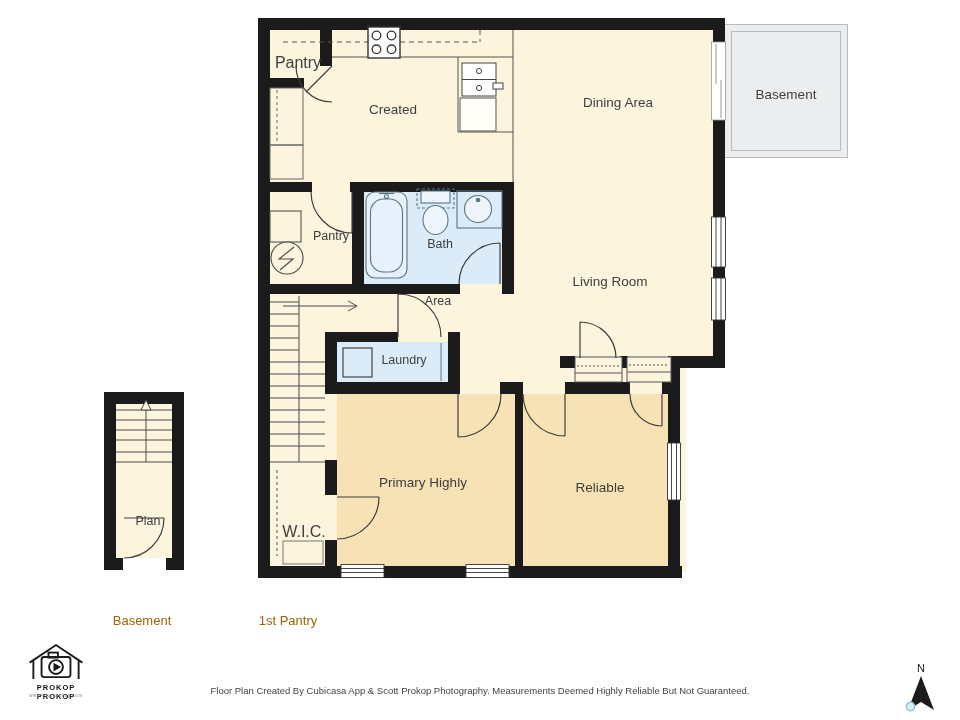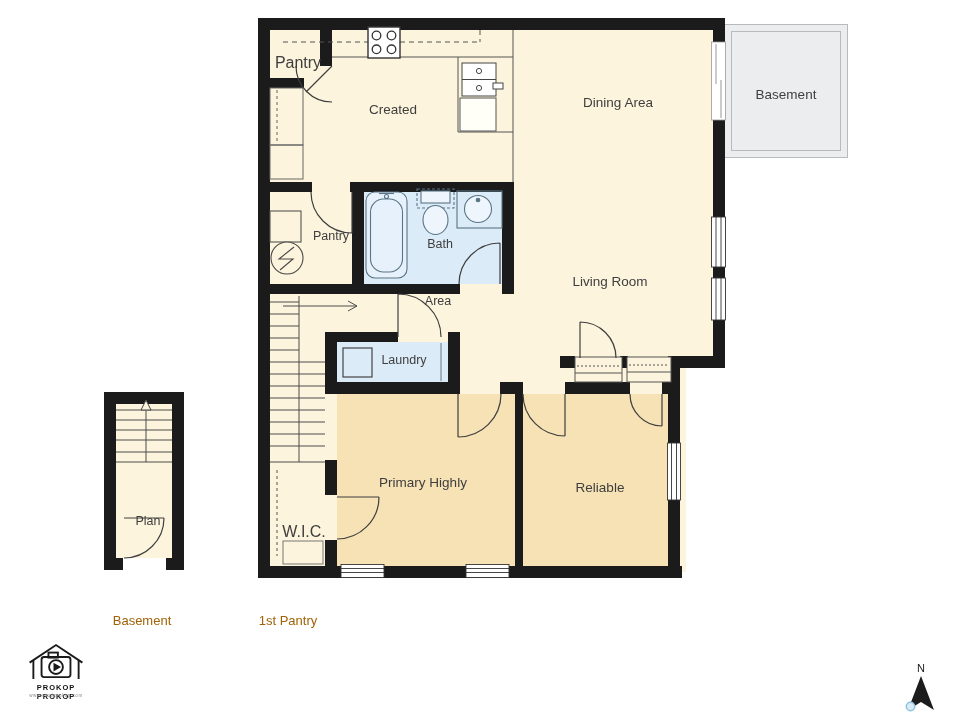--- a/index.html
+++ b/index.html
@@ -198,20 +198,21 @@
       <path d="M14,32 L14,62 M86,32 L86,62"></path>
       <rect x="27" y="27" width="46" height="32" rx="4"></rect>
       <rect x="38" y="20" width="15" height="8"></rect>
       <circle cx="50" cy="43" r="11"></circle>
     </g>
     <polygon points="46,36 58,43 46,50" fill="#1a1a1a"></polygon>
   </svg>
   <div class="brandname">PROKOP PROKOP</div>
   <div class="brandsite">www.scottprokop.com</div>
 
+  <div class="footer">Floor Plan Created By Cubicasa App &amp; Scott Prokop Photography. Measurements Deemed Highly Reliable But Not Guaranteed.</div>
 
   <div class="north">N</div>
   <svg style="left:900px;top:674px;" width="44" height="42" viewBox="0 0 44 42">
     <polygon points="21,2 8,36 21,28 34,36" fill="#1c1c1c"></polygon>
     <circle cx="10.5" cy="32.5" r="4.2" fill="#d9ecf7" stroke="#8cc2dd" stroke-width="1.4"></circle>
   </svg>
 
 </div>
 
 </body></html>

